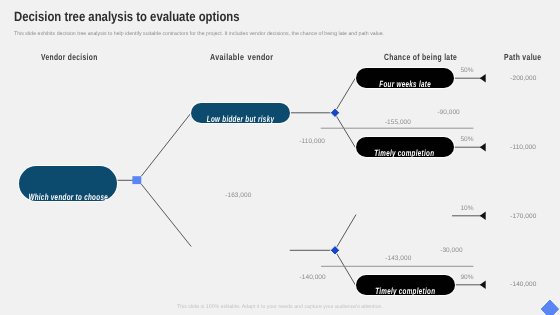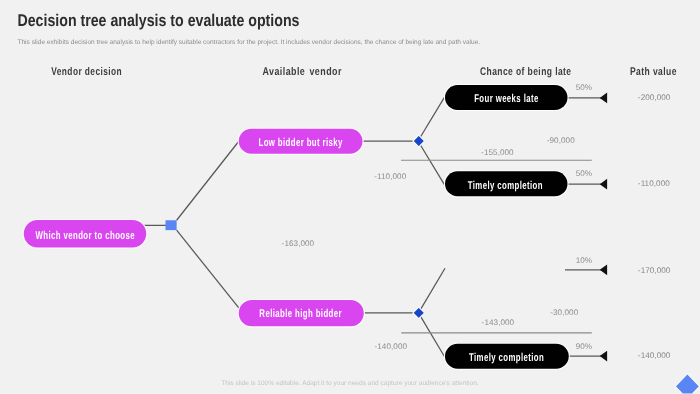--- a/index.html
+++ b/index.html
@@ -2,22 +2,22 @@
 <html><head>
 <meta charset="utf-8">
 <style>
   html,body{margin:0;padding:0;}
   body{width:560px;height:315px;background:#f1f1f1;font-family:"Liberation Sans",sans-serif;overflow:hidden;position:relative;-webkit-font-smoothing:antialiased;text-rendering:geometricPrecision;}
   .slide{position:absolute;left:0;top:0;width:560px;height:315px;background:#f1f1f1;overflow:hidden;}
   #title{position:absolute;left:14.3px;top:8.7px;font-size:13.6px;font-weight:bold;color:#2d2d2d;white-space:nowrap;transform:scaleX(0.834);transform-origin:left top;}
   #subtitle{position:absolute;left:13.6px;top:30.6px;font-size:5.3px;color:#8d8d8d;white-space:nowrap;transform:scaleX(0.985);transform-origin:left top;}
   .colhdr{position:absolute;font-size:8.9px;font-weight:bold;color:#3d3d3d;letter-spacing:.45px;white-space:nowrap;transform-origin:left top;}
   #tree-svg{position:absolute;left:0;top:0;}
-  .node{position:absolute;display:flex;align-items:center;justify-content:center;border-radius:999px;box-sizing:border-box;}
-  .node.blue{background:#d946ef;box-shadow:0 0 0 0.9px #fcfcfc;}
+  .node{position:absolute;display:flex;align-items:flex-end;justify-content:center;border-radius:999px;box-sizing:border-box;font-style:italic;}
+  .node.blue{background:#0c4a6e;box-shadow:0 0 0 0.9px #fcfcfc;}
   .node.black{background:#010101;box-shadow:0 0 0 0.9px #fcfcfc;}
   .node span{font-size:9px;font-weight:bold;color:#ffffff;letter-spacing:.45px;white-space:nowrap;transform:scaleX(0.695) translateY(0.9px);display:inline-block;}
   .lbl{position:absolute;font-size:6.5px;color:#8d8d8d;white-space:nowrap;letter-spacing:0.05px;}
   .pct{position:absolute;font-size:6.5px;color:#8d8d8d;white-space:nowrap;}
   .pval{position:absolute;font-size:6.5px;color:#878787;white-space:nowrap;letter-spacing:0.05px;}
   #footer{position:absolute;left:176.8px;top:303.6px;font-size:5.3px;color:#c4c4c4;white-space:nowrap;transform:scaleX(0.99);transform-origin:left top;}
 </style>
 </head>
 <body>
 
@@ -58,31 +58,28 @@
       <polygon points="479.8,284.8 485.7,280.5 485.7,289.1"></polygon>
     </g>
     <rect x="132.4" y="176.2" width="8.9" height="7.9" fill="#5986f4"></rect>
     <g fill="#1746c9" stroke="#fbfbfb" stroke-width="0.9">
       <polygon points="335,108.1 339.7,112.8 335,117.5 330.3,112.8"></polygon>
       <polygon points="335,245.6 339.7,250.3 335,255 330.3,250.3"></polygon>
     </g>
     <polygon points="549.9,298.9 559.7,309.1 549.9,319.3 540.1,309.1" fill="#5986f4" stroke="#fafafa" stroke-width="1"></polygon>
   </svg>
 
-  <div class="node blue" style="left:19.3px;top:176px;width:97.4px;height:22px;">
+  <div class="node blue" style="left:19.3px;top:166px;width:97.4px;height:35px;">
     <span>Which vendor to choose</span>
   </div>
 
   <div class="node blue" style="left:191.2px;top:102.8px;width:98.8px;height:19.8px;">
     <span>Low bidder but risky</span>
   </div>
 
-  <div class="node blue" style="left:191.2px;top:239.6px;width:99.6px;height:21.1px;">
-    <span>Reliable high bidder</span>
-  </div>
 
   <div class="node black" style="left:355.5px;top:67.5px;width:98.5px;height:20.7px;">
     <span>Four weeks late</span>
   </div>
 
   <div class="node black" style="left:355.5px;top:136.5px;width:98.5px;height:20.9px;">
     <span>Timely completion</span>
   </div>
 
 

